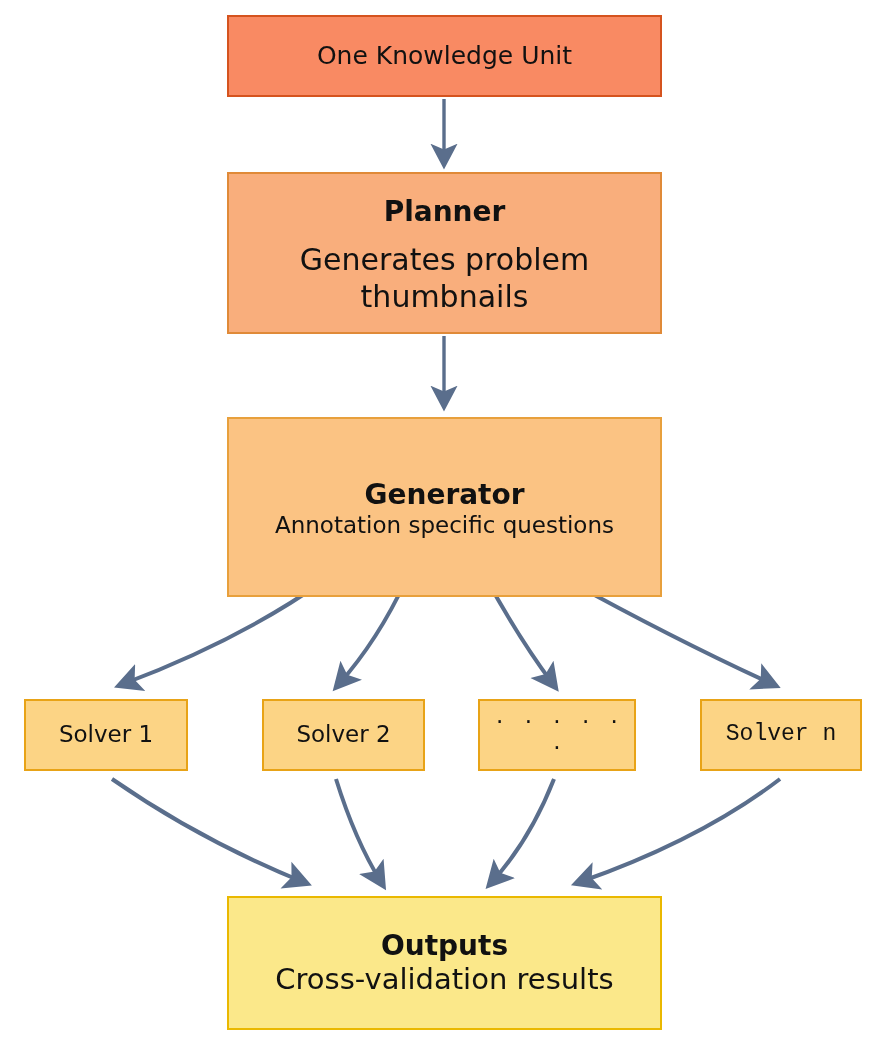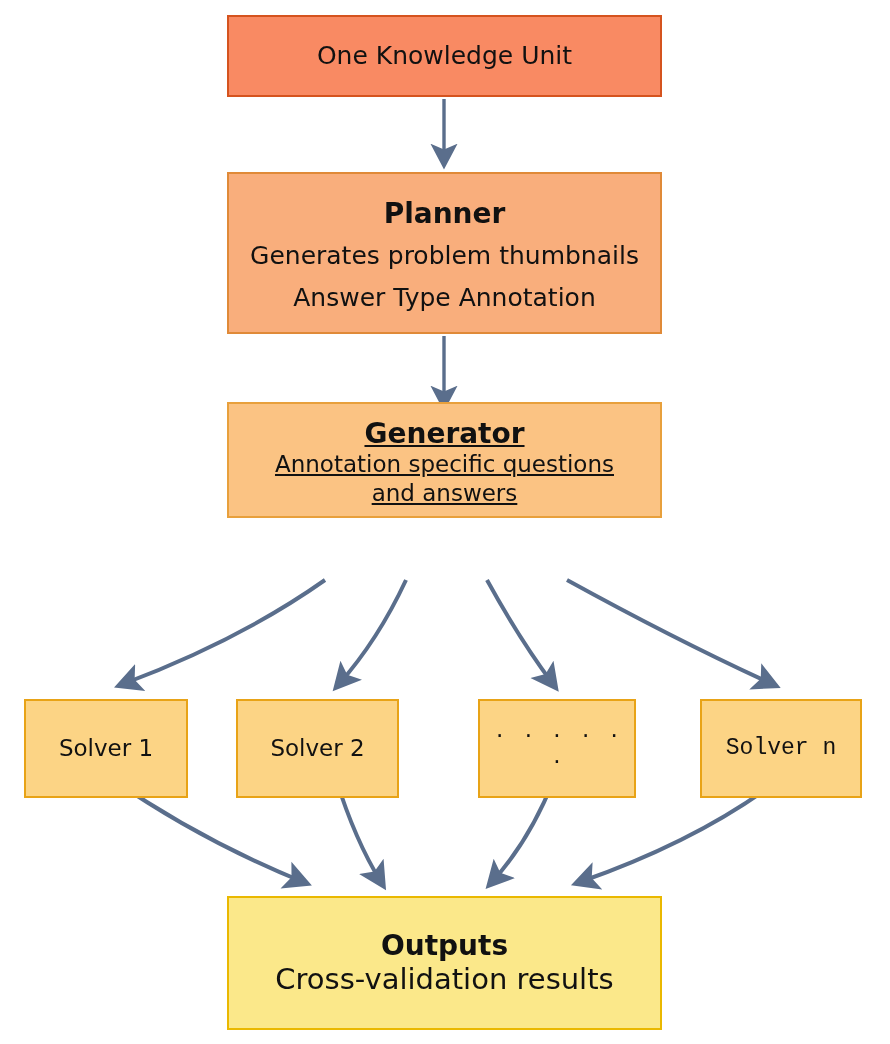--- a/index.html
+++ b/index.html
@@ -65,56 +65,56 @@
 
   
   #node-planner {
     left: 227px;
     top: 172px;
     width: 435px;
     height: 162px;
     background: #F9AE7C;
     border-color: #E08A38;
     padding-top: 4px;
+    gap: 14px;
   }
   #node-planner .title { font-size: 28px; }
-  #node-planner .sub   { font-size: 25px; margin-top: 11px; }
+  #node-planner .sub   { font-size: 30px; }
 
   
   #node-generator {
     left: 227px;
-    top: 402px;
+    top: 417px;
     width: 435px;
-    height: 116px;
+    height: 180px;
     background: #FBC383;
     border-color: #E8A03C;
     padding-top: 4px;
-    text-decoration: underline;
   }
   #node-generator .title { font-size: 28px; }
   #node-generator .sub   { font-size: 23px; }
 
   
   .solver {
     top: 699px;
-    height: 99px;
+    height: 72px;
     background: #FCD485;
     border-color: #E8A317;
   }
   .solver .title {
     font-size: 23px;
     font-weight: normal;
   }
   .solver .dots {
     font-size: 23px;
     letter-spacing: 7px;
     padding-left: 7px;
   }
   #node-solver-1 { left: 24px;  width: 164px; }
-  #node-solver-2 { left: 236px; width: 163px; justify-content: center; }
+  #node-solver-2 { left: 262px; width: 163px; justify-content: center; }
   #node-solver-ellipsis { left: 478px; width: 158px; }
   #node-solver-n { left: 700px; width: 162px; font-family: Liberation Mono, monospace; }
 
   
   #node-outputs {
     left: 227px;
     top: 896px;
     width: 435px;
     height: 134px;
     background: #FBE88A;
@@ -156,27 +156,25 @@
     </g>
   </svg>
 
   <div class="node" id="node-knowledge-unit">
     <span class="title">One Knowledge Unit</span>
   </div>
 
   <div class="node" id="node-planner">
     <span class="title">Planner</span>
     <span class="sub">Generates problem thumbnails</span>
-    <span class="sub">Answer Type Annotation</span>
   </div>
 
   <div class="node" id="node-generator">
     <span class="title">Generator</span>
     <span class="sub">Annotation specific questions</span>
-    <span class="sub">and answers</span>
   </div>
 
   <div class="node solver" id="node-solver-1">
     <span class="title">Solver 1</span>
   </div>
 
   <div class="node solver" id="node-solver-2">
     <span class="title">Solver 2</span>
   </div>
 

